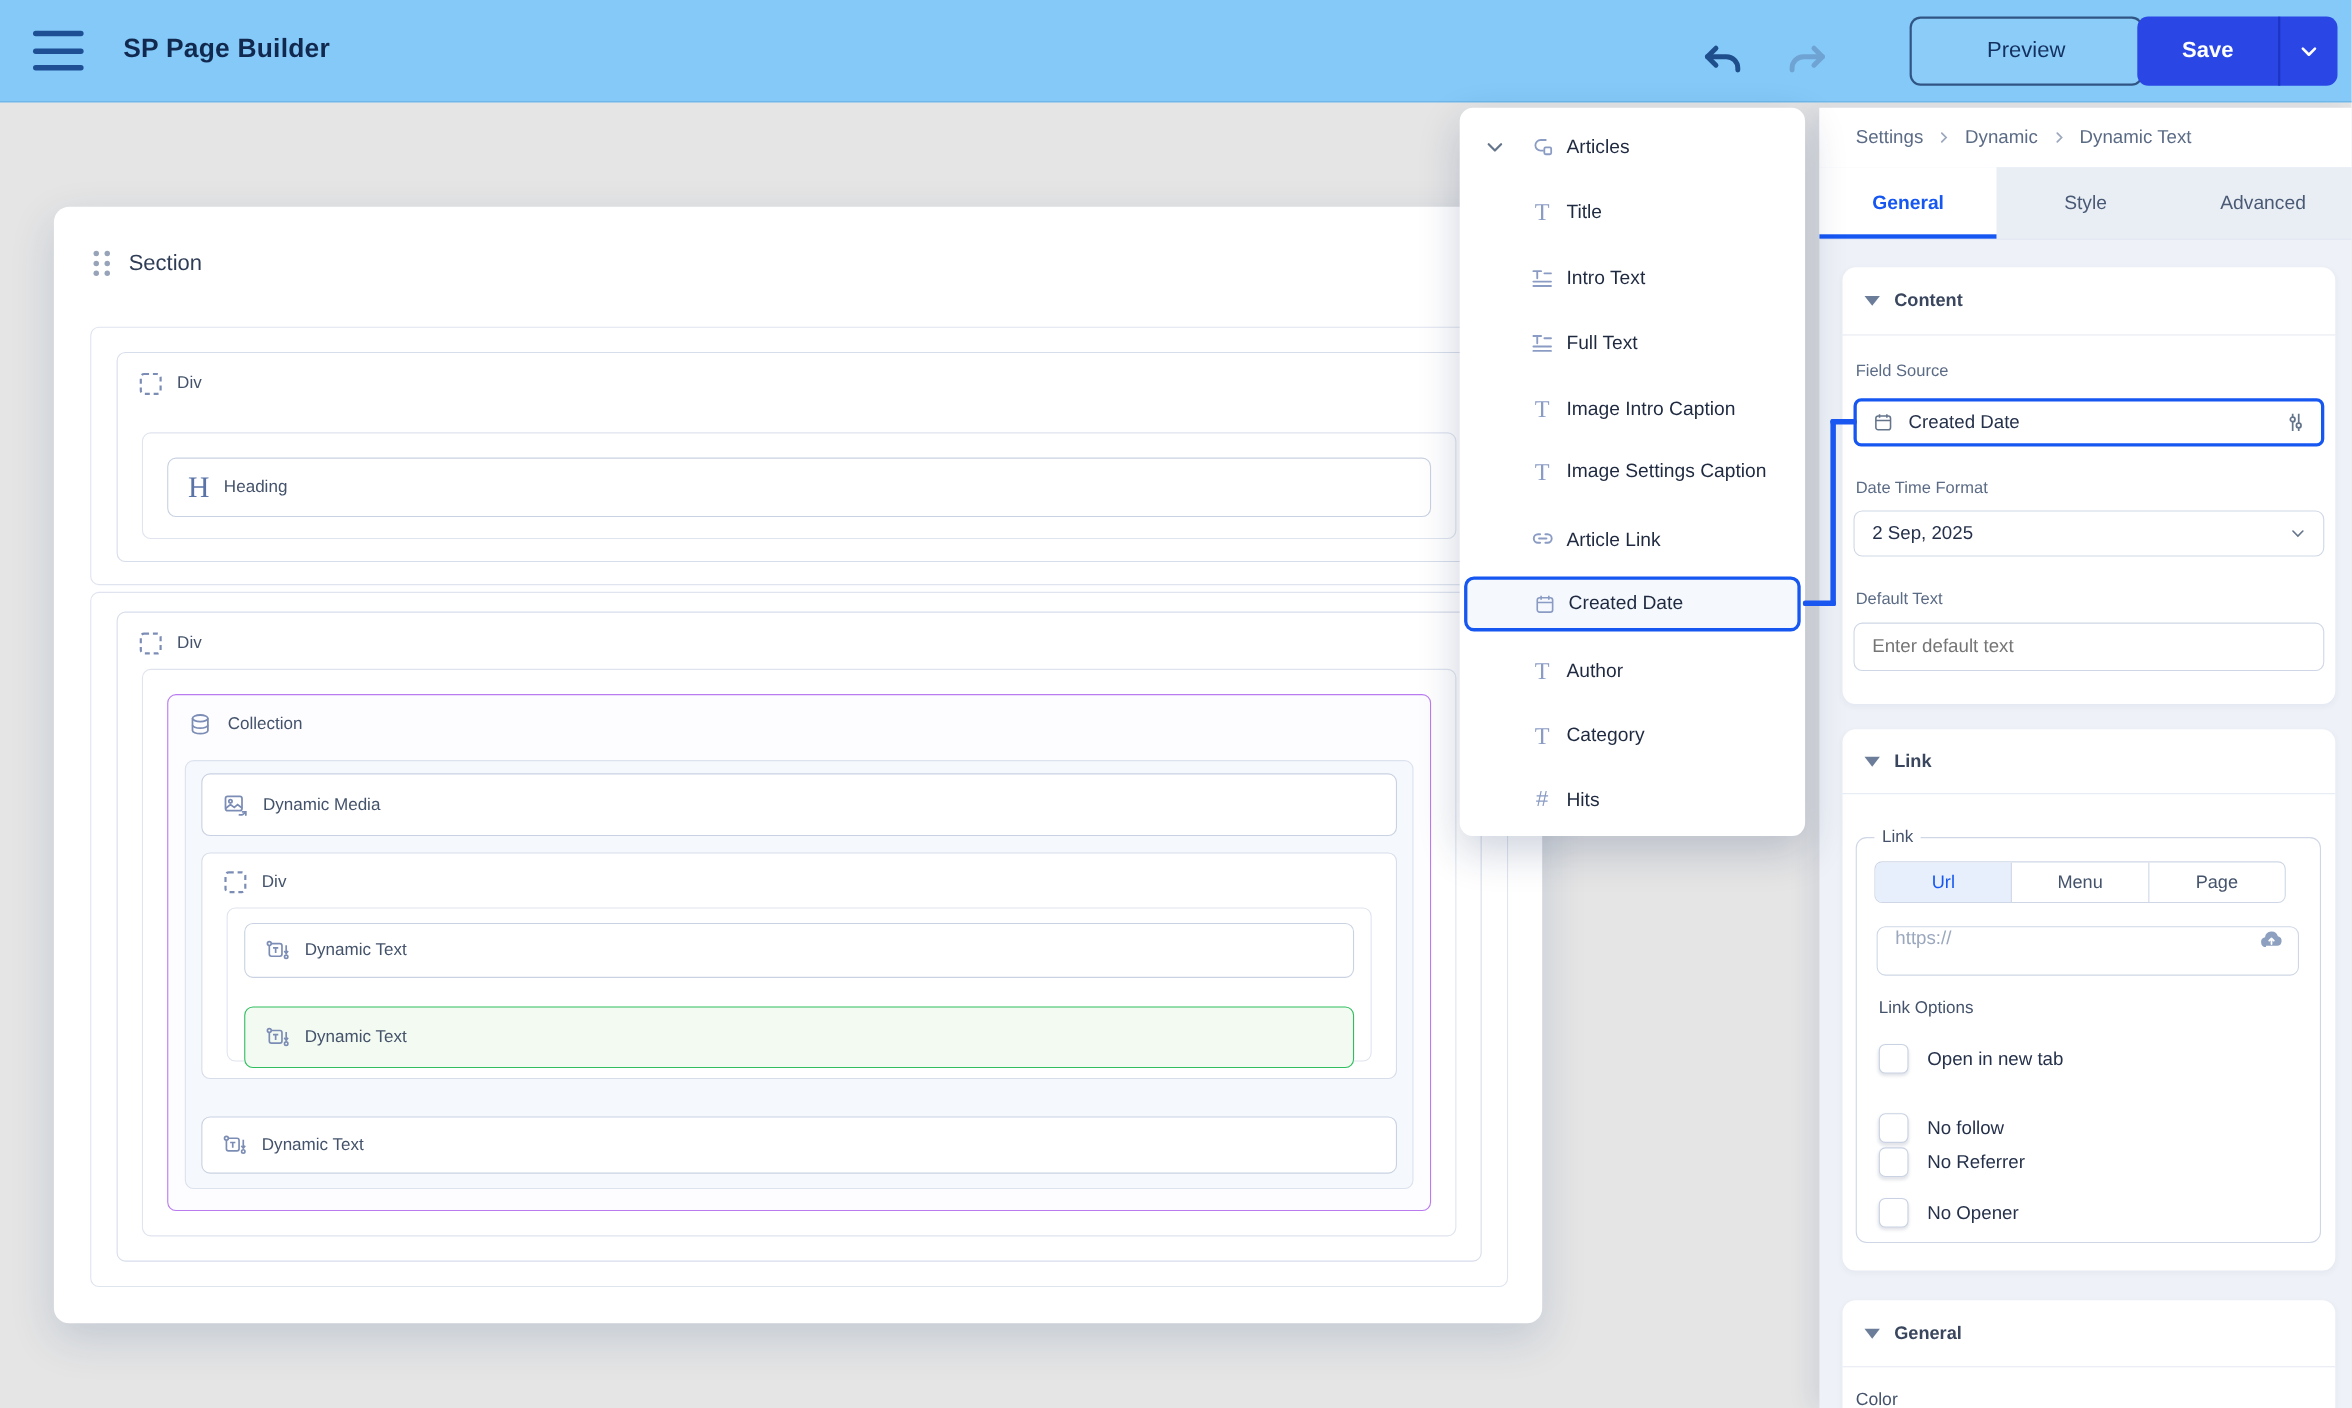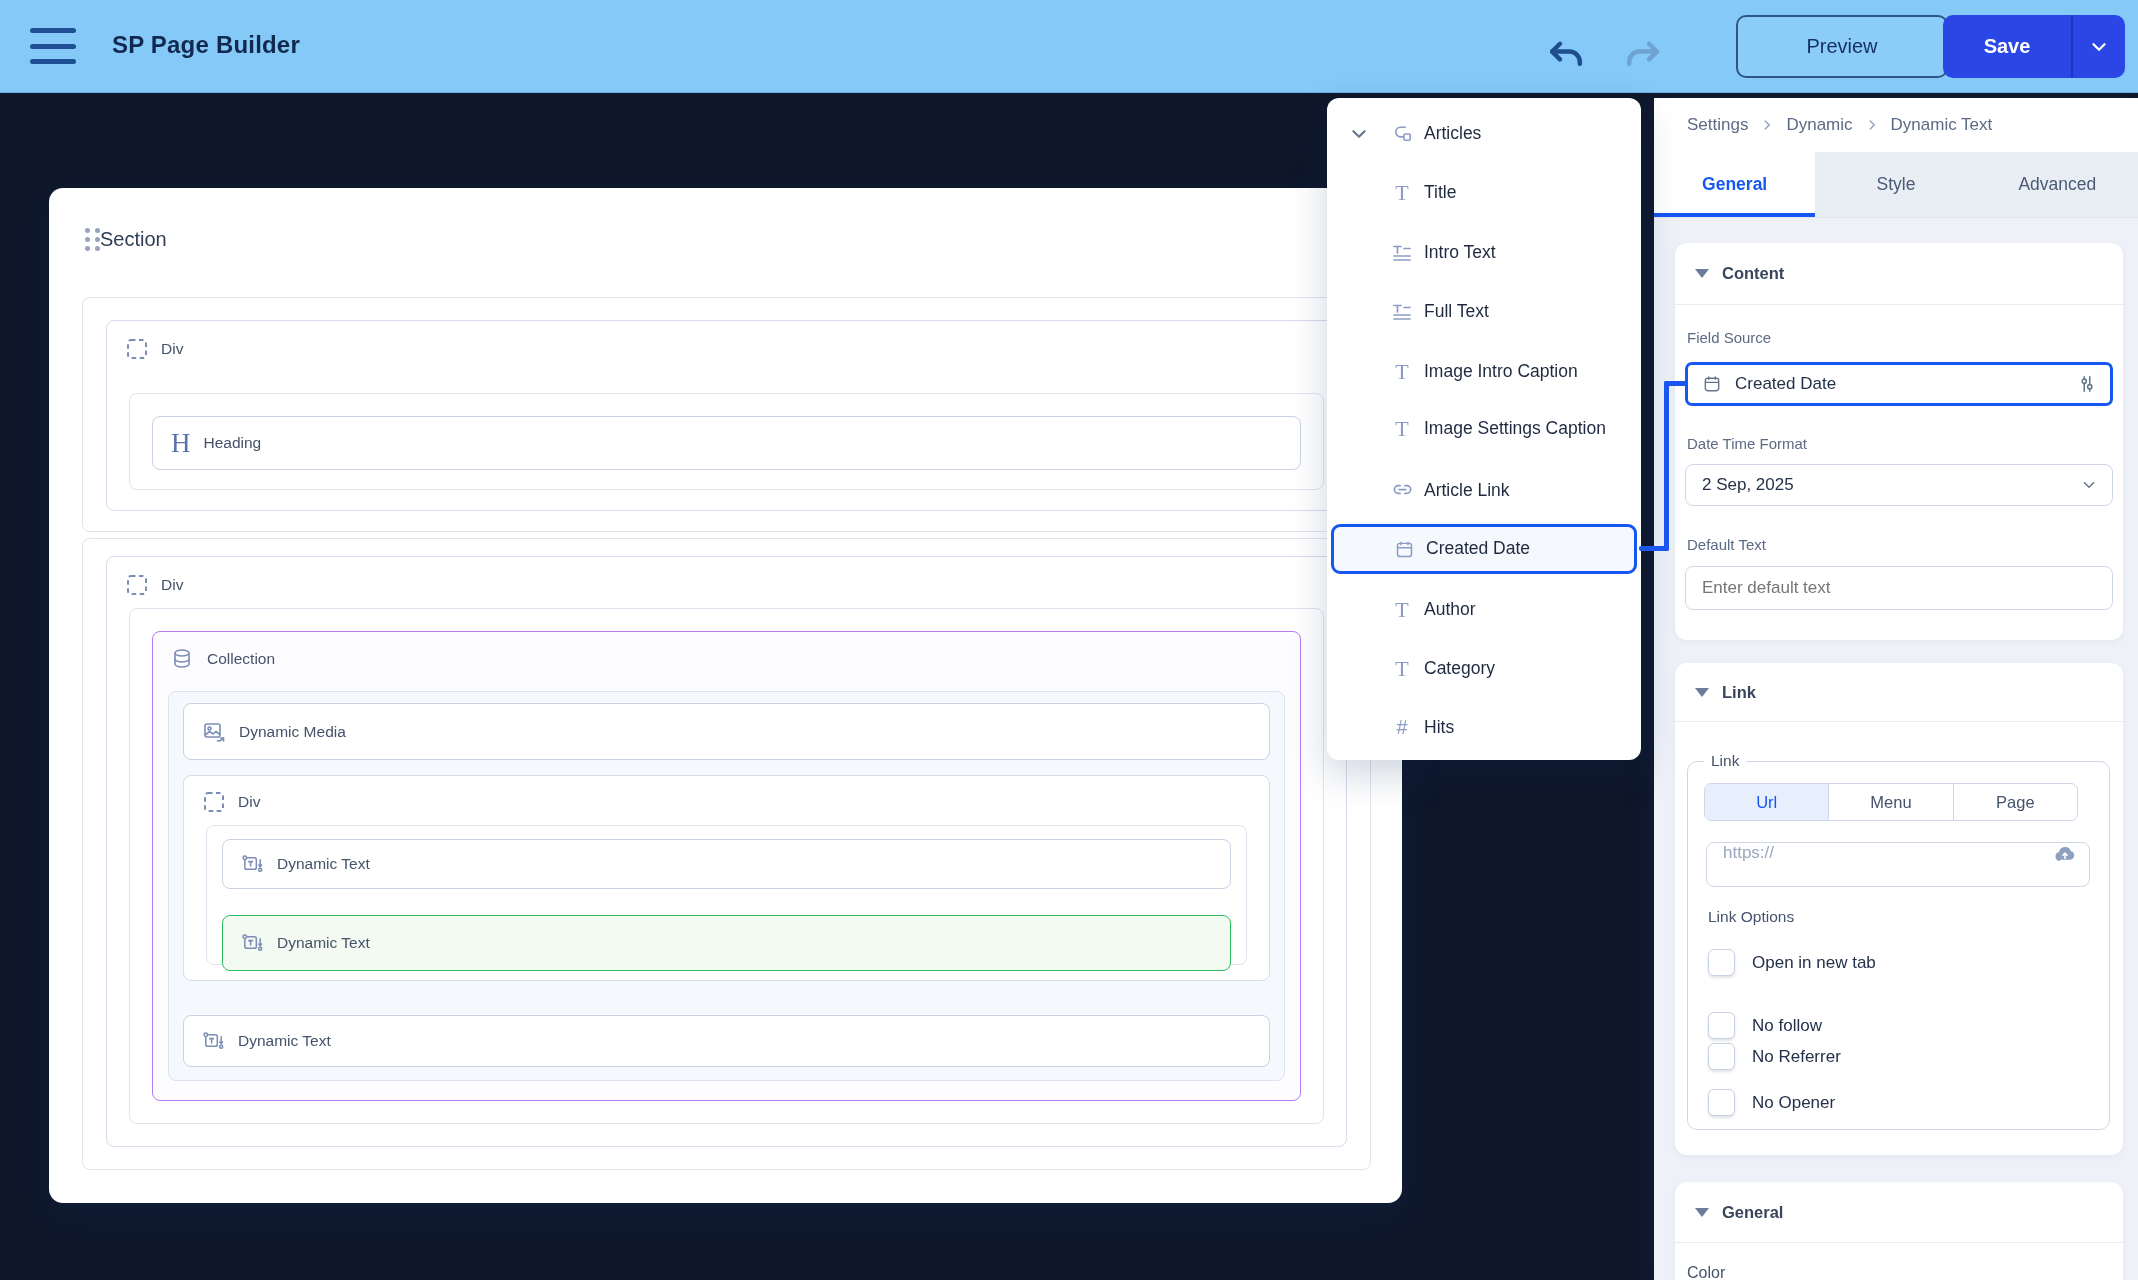--- a/index.html
+++ b/index.html
@@ -1,18 +1,18 @@
 <!DOCTYPE html>
 <html><head>
 <meta charset="utf-8">
 <style>
   * { margin:0; padding:0; box-sizing:border-box; }
   html,body { width:2138px; height:1280px; overflow:hidden; }
   body { font-family:"Liberation Sans", sans-serif; }
-  #screen { position:relative; width:2138px; height:1280px; background:#0f172a; overflow:hidden; }
+  #screen { position:relative; width:2138px; height:1280px; background:#e5e5e5; overflow:hidden; }
 
   
   #topbar { position:absolute; left:0; top:0; width:2138px; height:93px; background:#84C9F8; border-bottom:1px solid #69B2E4; z-index:40; }
   #hamburger { position:absolute; left:30px; top:28px; width:46px; height:36px; display:flex; flex-direction:column; justify-content:space-between; cursor:pointer; }
   #hamburger span { display:block; height:5px; border-radius:3px; background:#1E4F95; }
   #app-title { position:absolute; left:112px; top:31px; font-size:24px; font-weight:bold; color:#12294F; letter-spacing:.2px; }
   .hicon { position:absolute; top:36px; width:46px; height:38px; }
   #undo-btn { left:1543px; } #redo-btn { left:1620px; }
   #preview-btn { position:absolute; left:1736px; top:15px; width:212px; height:63px; border:2px solid rgba(19,46,94,.75); border-radius:10px; display:flex; align-items:center; justify-content:center; font-size:20px; font-weight:500; color:#13305F; background:rgba(255,255,255,.06); cursor:pointer; }
   #save-btn { position:absolute; left:1943px; top:15px; width:182px; height:63px; background:#2A47E5; border-radius:10px; display:flex; align-items:stretch; color:#fff; cursor:pointer; overflow:hidden; }
@@ -22,21 +22,21 @@
   
   #builder-card { position:absolute; left:49px; top:188px; width:1353px; height:1015px; background:#fff; border-radius:14px; box-shadow:0 14px 40px rgba(20,60,120,.16); z-index:10; }
   .node { position:absolute; border:1.5px solid #DFE4EF; border-radius:8px; background:transparent; }
   .node.divbox { border-color:#D7DDEA; }
   .node.leaf { display:flex; align-items:center; gap:13px; padding-left:18px; background:#fff; border-color:#C9D2E2; }
   .node.purple { border-color:#BA7BF0; background:#FDFDFF; }
   .node.lightbg { background:#F5F8FC; border-color:#DCE2EE; }
   .node.greenleaf { border:1.8px solid #2FBE5F; background:#F3FAF1; }
   .node-label { position:absolute; display:flex; align-items:center; gap:13px; font-size:15.5px; color:#44536B; }
   .leaf-label, .node-label .lbl { font-size:15.5px; color:#44536B; }
-  #section-head { position:absolute; left:36px; top:40px; display:flex; align-items:center; }
+  #section-head { position:absolute; left:36px; top:40px; display:flex; align-items:center; gap:17px; }
   #drag-handle { display:grid; grid-template-columns:5px 5px; grid-auto-rows:5px; gap:4px 5px; cursor:grab; }
   #drag-handle i { background:#97A3B8; border-radius:50%; }
   #section-title { font-size:20px; color:#2E3C55; font-weight:500; }
   .dashed-sq { width:22px; height:22px; flex:0 0 auto; }
   .h-glyph { font-family:"Liberation Serif", serif; font-size:27px; color:#5B74A8; line-height:1; }
 
   
   #field-dropdown { position:absolute; left:1327px; top:98px; width:314px; height:662px; background:#fff; border-radius:12px; box-shadow:0 14px 38px rgba(15,40,90,.20); z-index:50; }
   .dd-row { position:absolute; left:0; width:100%; height:59px; cursor:pointer; }
   .dd-row .dd-icon { position:absolute; left:63px; top:50%; transform:translateY(-50%); width:24px; height:24px; display:flex; align-items:center; justify-content:center; }

